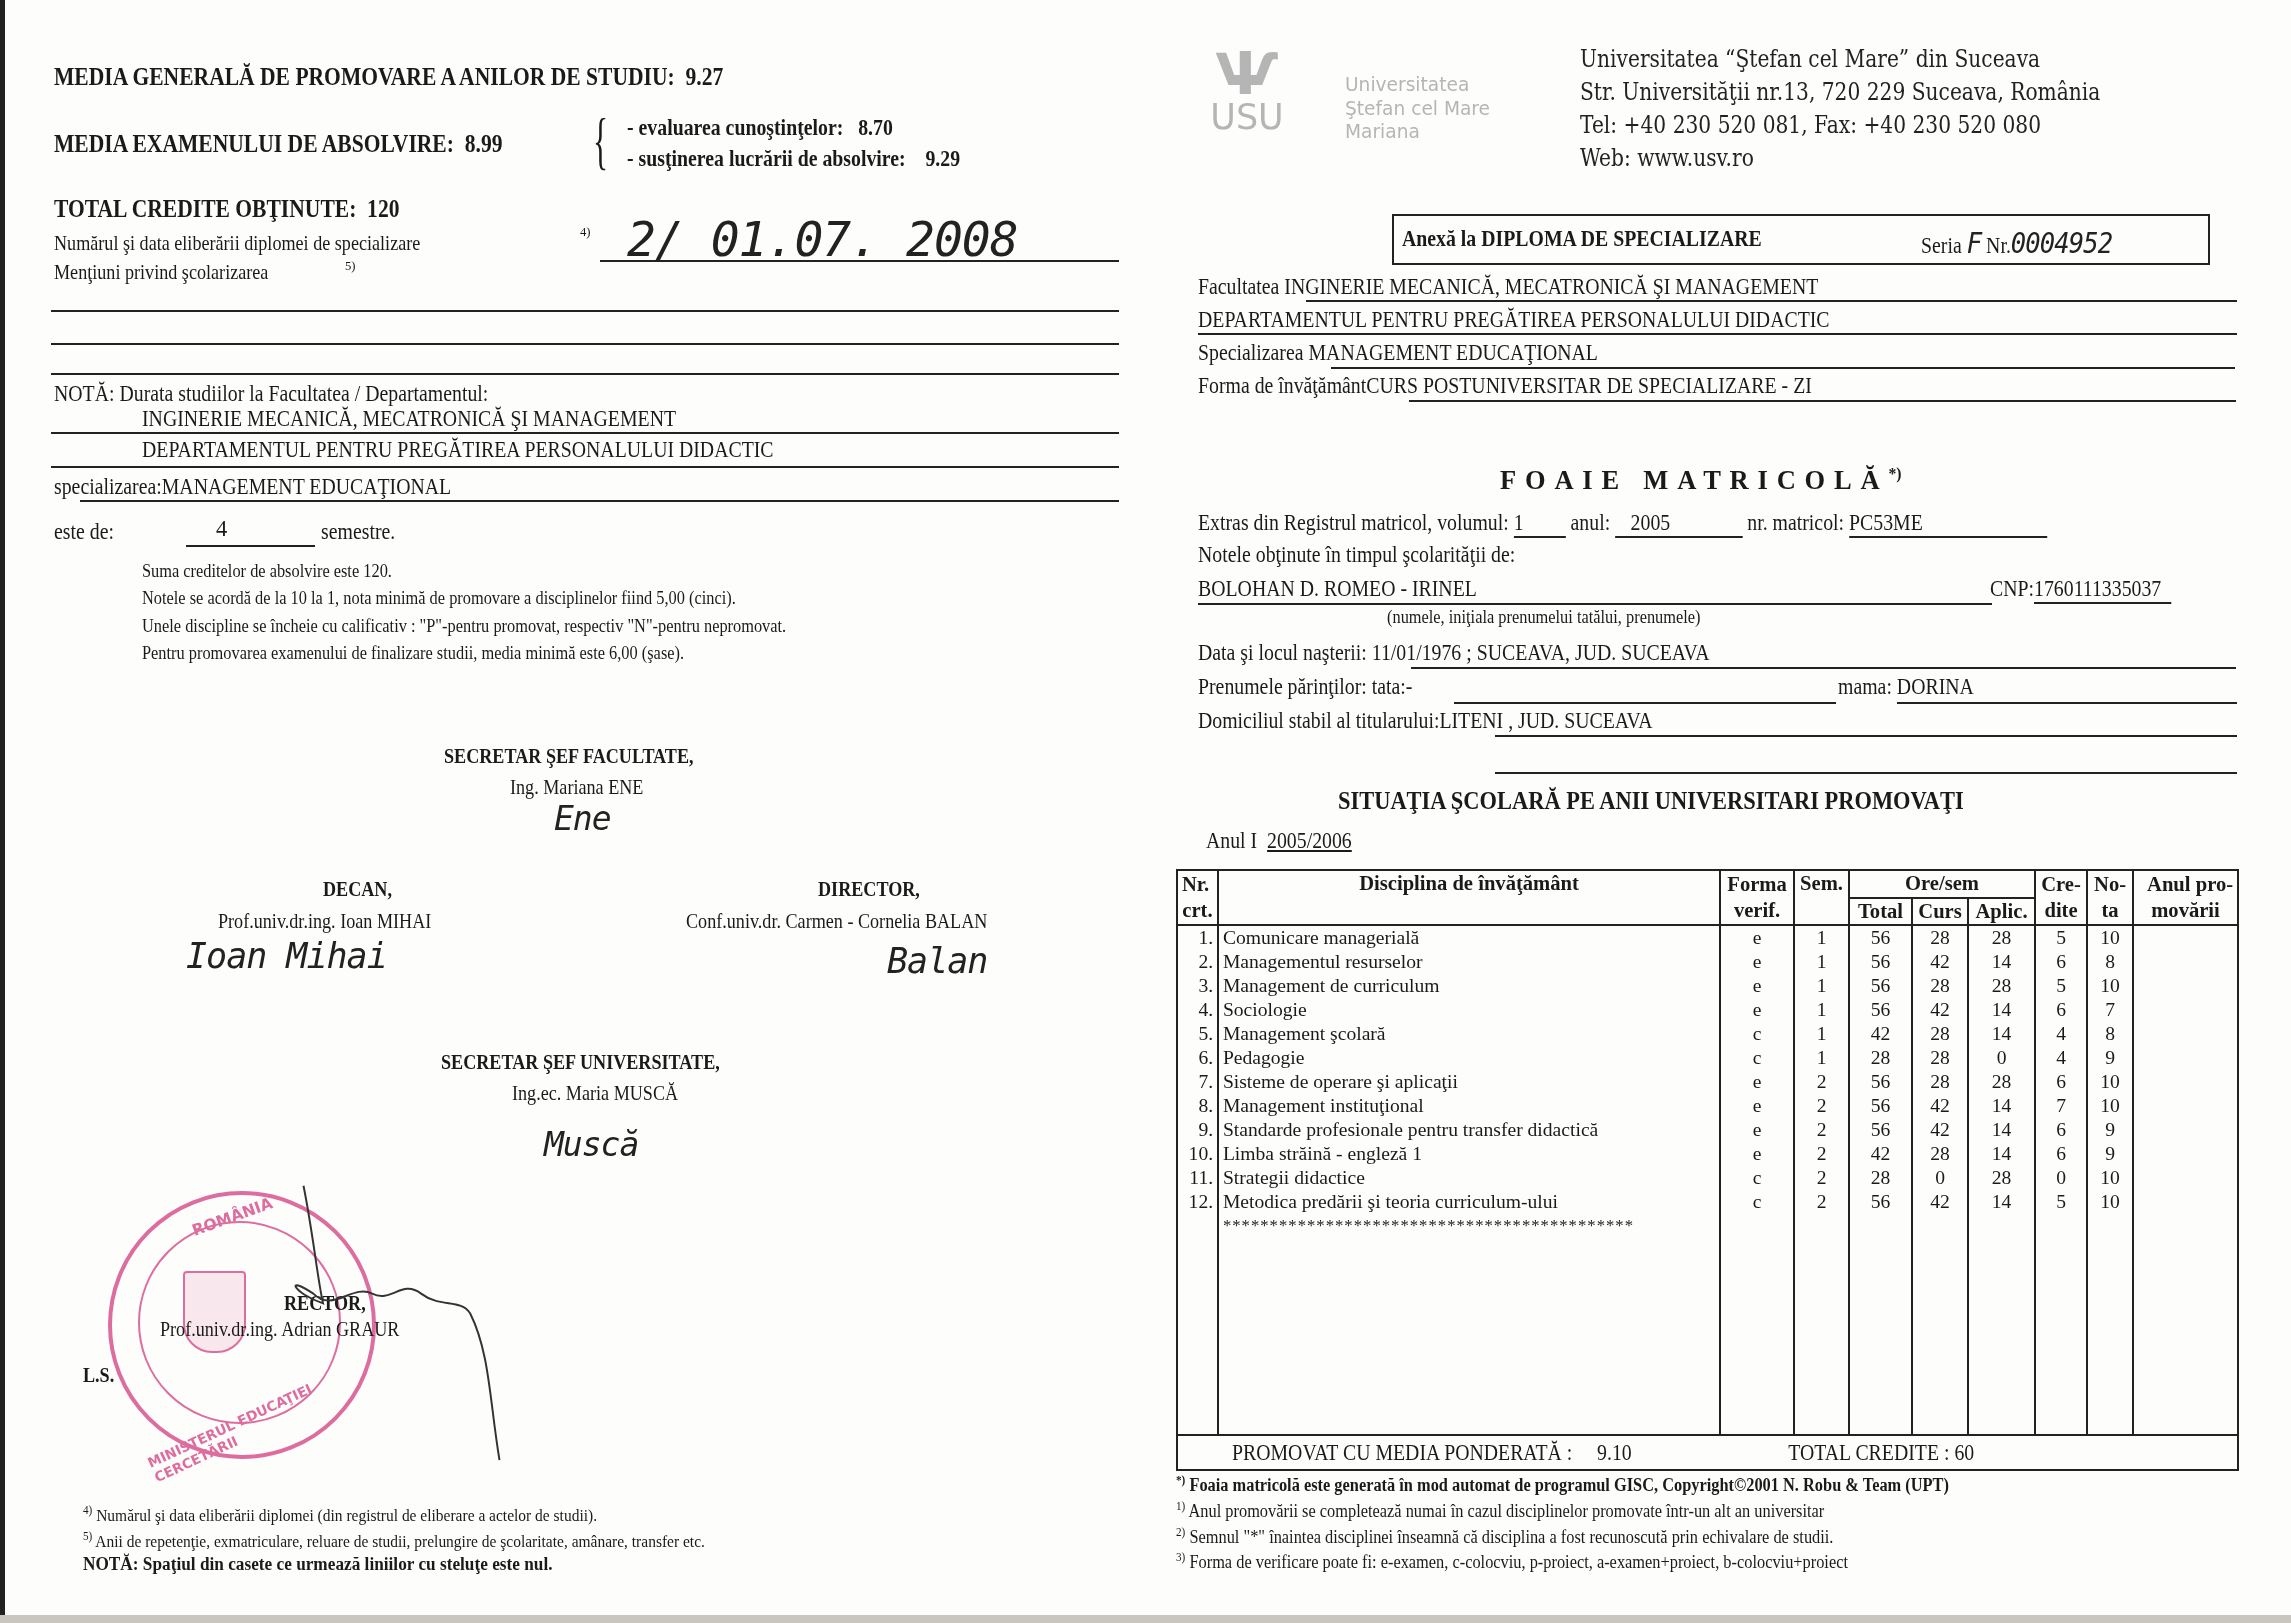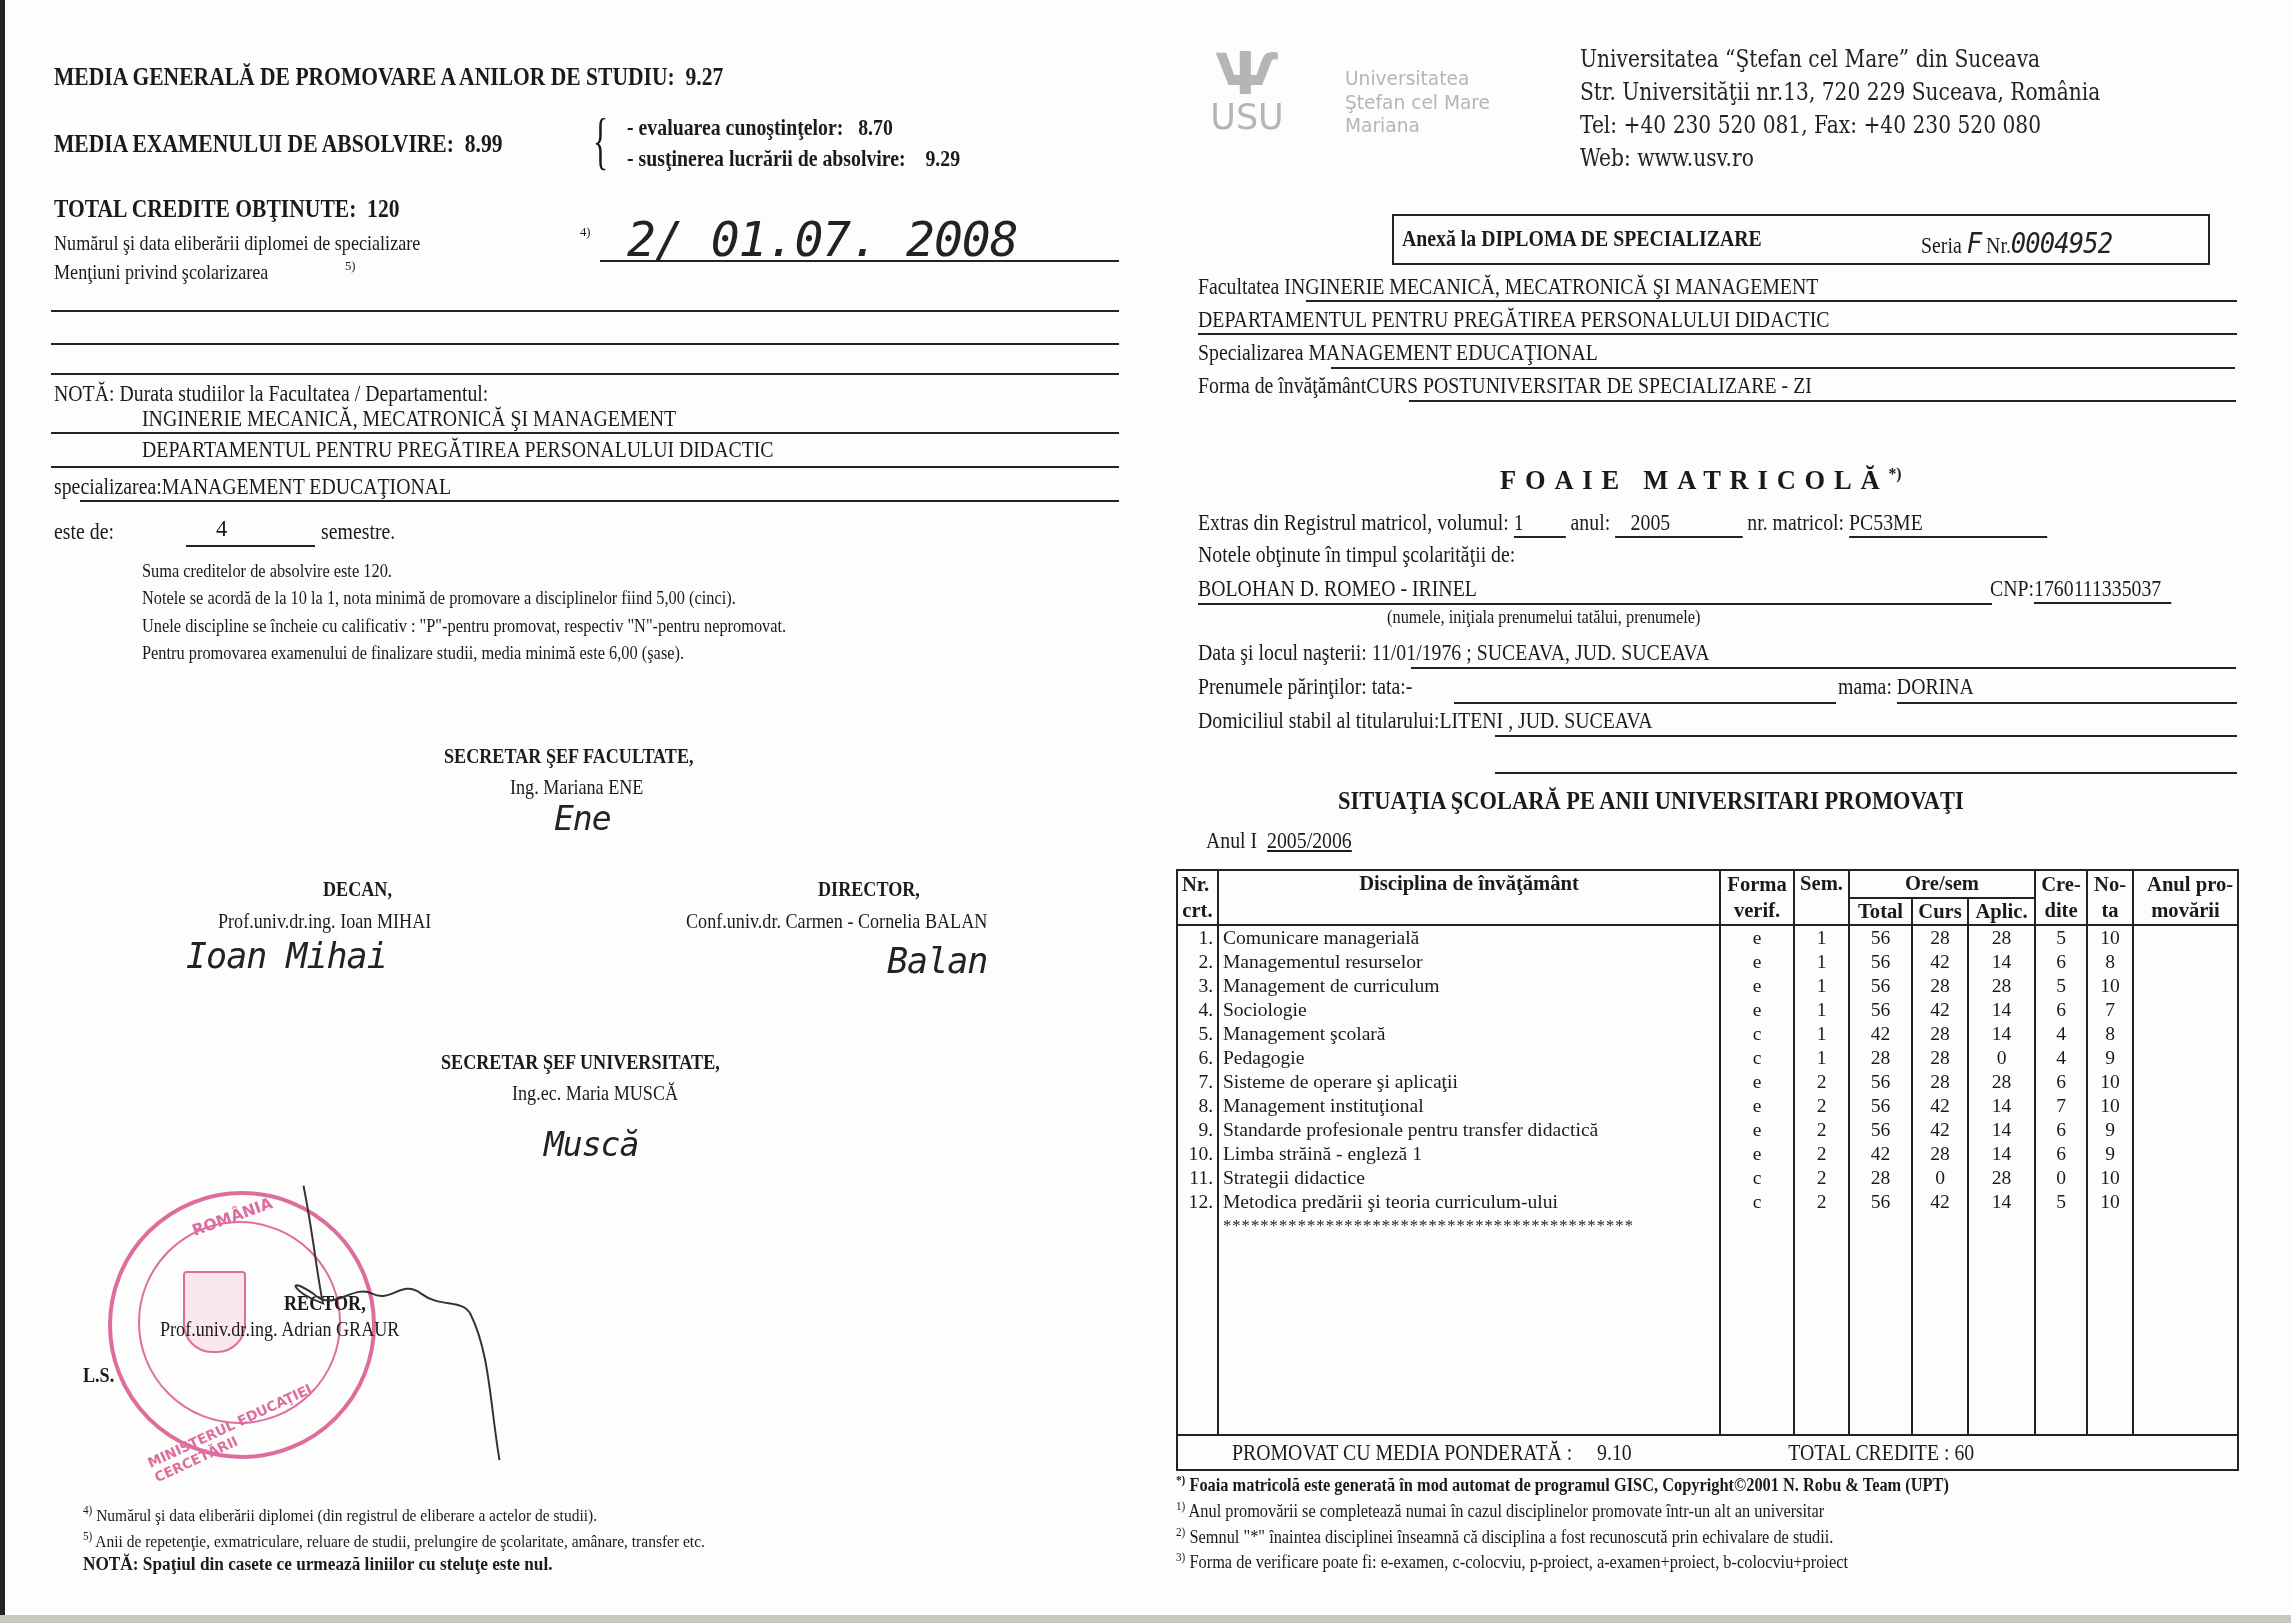--- a/index.html
+++ b/index.html
@@ -130,21 +130,21 @@
     <div><span class="sup">5)</span> <span>Anii de repetenţie, exmatriculare, reluare de studii, prelungire de şcolaritate, amânare, transfer etc.</span></div>
     <div class="b" style="font-size:19.6px;">NOTĂ: Spaţiul din casete ce urmează liniilor cu steluţe este nul.</div>
   </div>
 </div>
 
 <div>
   <div class="abs" style="left:1198px;top:47px;width:98px;text-align:center;">
     <div class="logo-gray" style="font-size:59px;line-height:53px;font-family:'DejaVu Sans',sans-serif;font-weight:bold;">Ѱ</div>
     <div class="logo-gray" style="font-size:35px;line-height:35px;font-family:'DejaVu Sans',sans-serif;">USU</div>
   </div>
-  <div class="abs logo-gray" style="left:1345px;top:67px;font-size:18.6px;line-height:23.5px;font-family:'DejaVu Sans',sans-serif;">
+  <div class="abs logo-gray" style="left:1345px;top:73px;font-size:18.6px;line-height:23.5px;font-family:'DejaVu Sans',sans-serif;">
     <div>Universitatea</div>
     <div>Ştefan cel Mare</div>
     <div>Mariana</div>
   </div>
   <div class="abs hdr-text" style="left:1580px;top:43px;">
     <div>Universitatea “Ştefan cel Mare” din Suceava</div>
     <div>Str. Universităţii nr.13, 720 229 Suceava, România</div>
     <div>Tel: +40 230 520 081, Fax: +40 230 520 080</div>
     <div>Web: www.usv.ro</div>
   </div>

